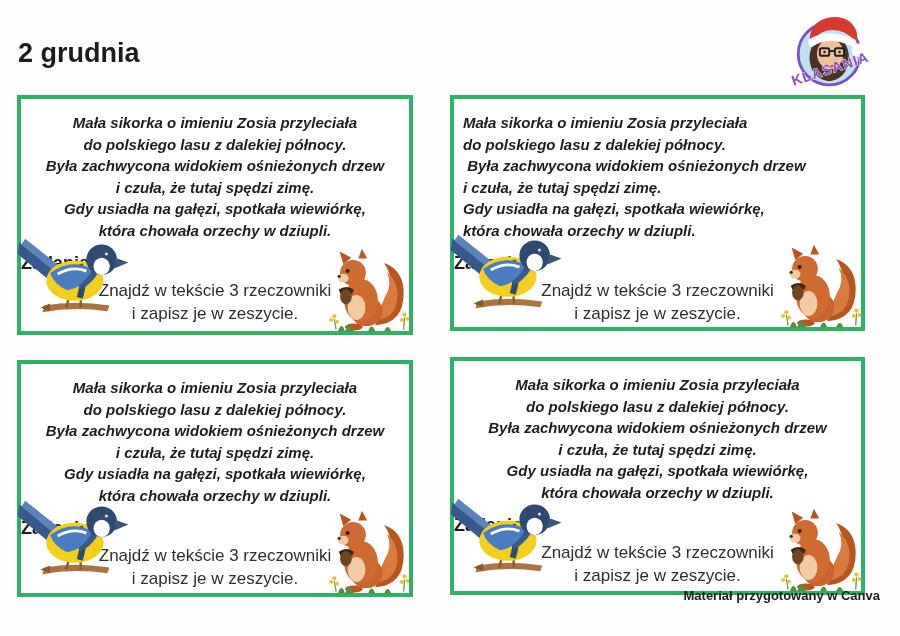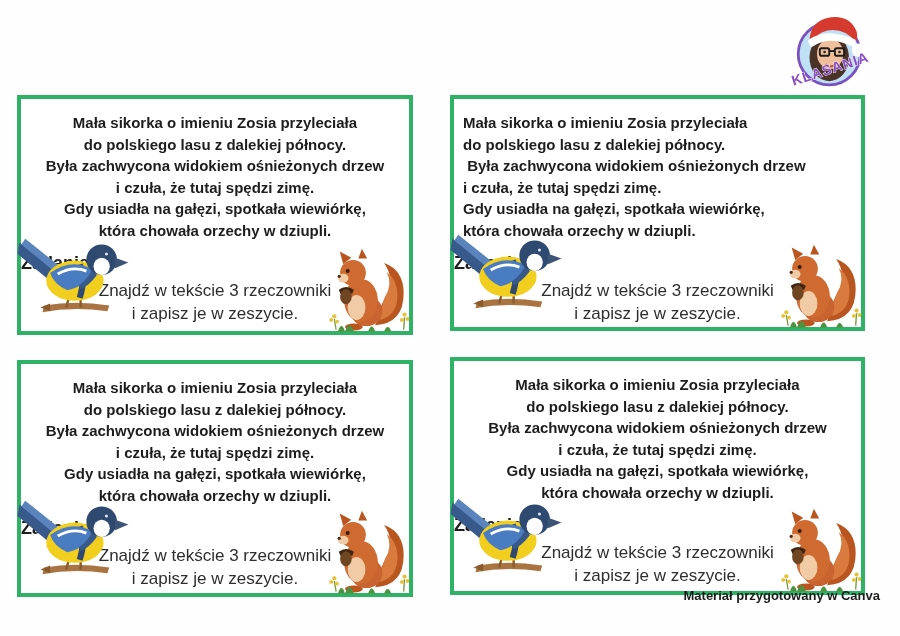--- a/index.html
+++ b/index.html
@@ -20,21 +20,21 @@
     border:4px solid var(--card-border,#2eb265);
   }
   .card1 { left:17px;  top:95px;  width:396px; height:240px; }
   .card2 { left:450px; top:95px;  width:415px; height:236px; }
   .card3 { left:17px;  top:360px; width:396px; height:237px; }
   .card4 { left:450px; top:357px; width:415px; height:238px; }
 
   .story { margin-top:13px; font-weight:700; font-size:15px; line-height:21.5px; color:#1d1d1d; }
   .align-center .story { text-align:center; }
   .align-left .story   { text-align:left; padding-left:9px; }
-  .story-line { white-space:pre-wrap; }
+  .story-line { white-space:pre-wrap;font-style:italic; }
 
   .task-title { text-align:left; font-weight:700; font-size:18px; margin-top:12px; color:#1d1d1d; }
   .task { text-align:center; font-size:17px; line-height:23px; margin-top:5px; color:#2e2e2e; }
 
   .bird     { position:absolute; left:-7px; bottom:14px; width:118px; height:86px; }
   .squirrel { position:absolute; right:0;   bottom:-3px; width:80px;  height:86px; }
 
   .footer {
     position:absolute; right:20px; top:588px;
     font-size:13px; font-weight:700; color:#1c1c1c;
@@ -90,20 +90,21 @@
       <path d="M85 77 L84 91" stroke="#7a9a3d" stroke-width="1.5" fill="none"></path>
       <circle cx="85" cy="74" r="2.4" fill="#e5c23a"></circle>
       <circle cx="88.5" cy="79" r="2.2" fill="#e5c23a"></circle>
       <circle cx="82" cy="80" r="2.2" fill="#e5c23a"></circle>
     </symbol>
   </defs>
 </svg>
 
 <div class="page">
 
+  <h1 class="title">2 grudnia</h1>
 
   <div class="logo">
     <svg viewBox="0 0 100 92">
       <circle cx="46" cy="48" r="33" fill="#bfe0f5" stroke="#7a52c0" stroke-width="3"></circle>
       <ellipse cx="46" cy="52" rx="21" ry="25" fill="#4a3226"></ellipse>
       <ellipse cx="47" cy="48" rx="14" ry="16" fill="#f0bf9b"></ellipse>
       <path d="M31 41 Q36 26 52 27 Q64 28 63 41 Q56 32 46 33 Q37 33 31 41 Z" fill="#4a3226"></path>
       <path d="M31 42 Q26 60 34 71 Q29 56 33 44 Z" fill="#4a3226"></path>
       <path d="M63 42 Q67 58 60 69 Q64 54 61 44 Z" fill="#4a3226"></path>
       <path d="M25 34 Q26 12 48 9 Q68 7 75 24 Q77 31 74 35 Q62 20 44 23 Q31 26 27 38 Z" fill="#d63a2f"></path>

